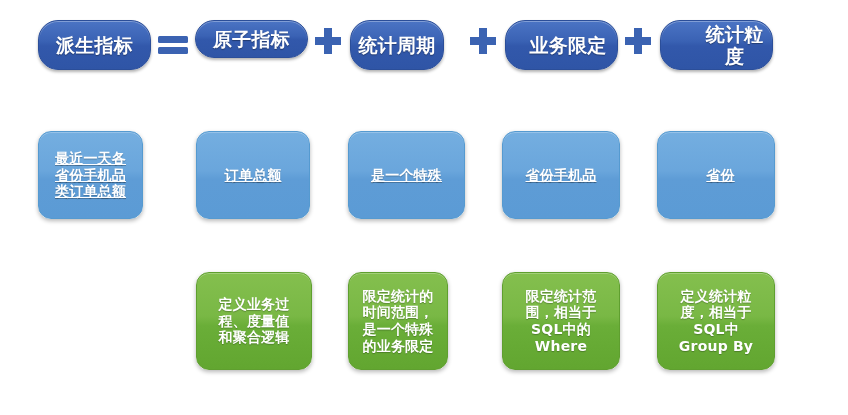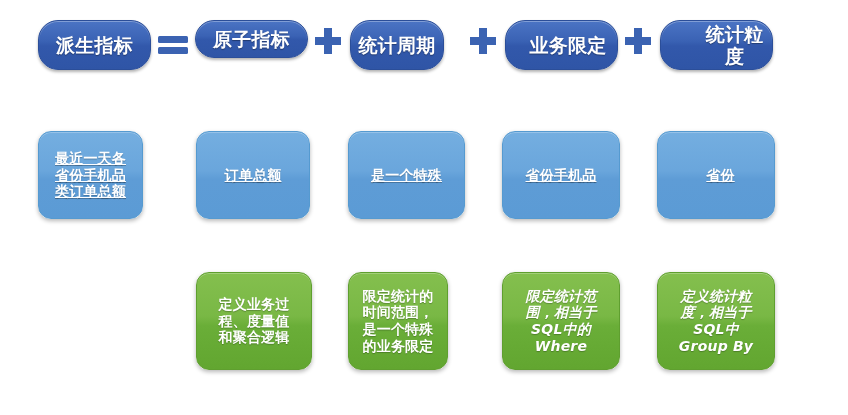--- a/index.html
+++ b/index.html
@@ -68,21 +68,21 @@
 
   
   .note {
     border-radius: 13px;
     font-size: 14px;
     background: linear-gradient(to bottom, #84bf4e 0%, #79b845 45%, #6aae38 55%, #62a630 100%);
     border: 1px solid #5f9f2f;
     box-shadow: 0 2px 4px rgba(0,0,0,0.28), inset 0 1px 0 rgba(255,255,255,0.25);
     text-shadow: 0 1px 1px rgba(0,0,0,0.25);
   }
-  .note.latin { font-size: 14px; font-style: italic; }
+  .note.latin { font-size: 14px; }
 </style>
 </head>
 <body>
 
 <div id="diagram">
 
   <div class="node term" style="left:38px; top:20px; width:113px; height:50px;">派生指标</div>
 
   <div class="op" style="left:157px; top:33px;">
     <svg width="32" height="24" viewBox="0 0 32 24" aria-hidden="true">

